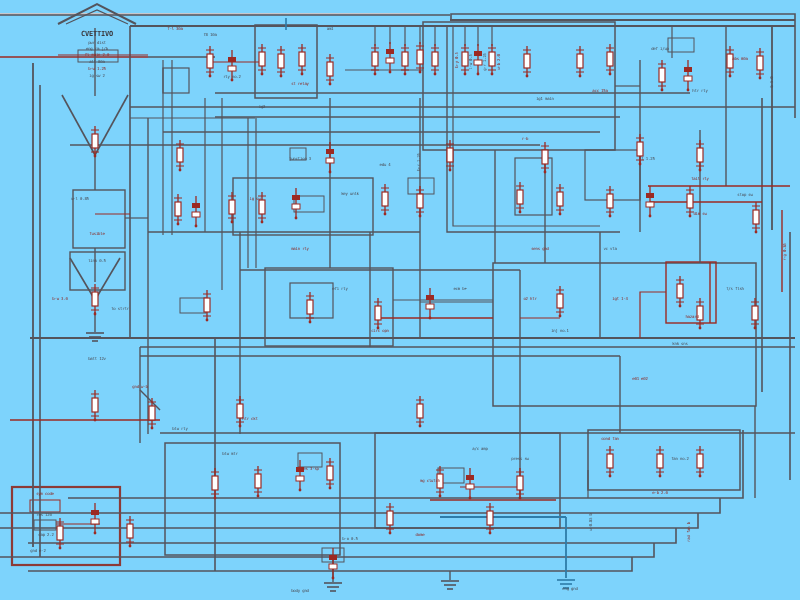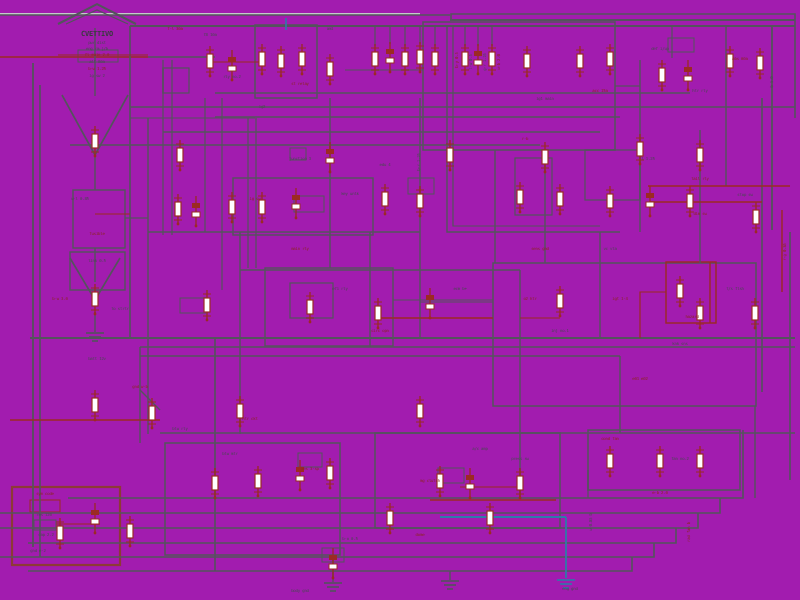--- a/index.html
+++ b/index.html
@@ -1,16 +1,16 @@
 <!DOCTYPE html>
 <html><head>
 <meta charset="utf-8">
 <style>
   html,body{margin:0;padding:0;background:#ffffff;}
-  #stage{position:relative;width:800px;height:600px;background:#a21caf;overflow:hidden;
+  #stage{position:relative;width:800px;height:600px;background:#7dd3fc;overflow:hidden;
          font-family:"DejaVu Sans","Liberation Sans",sans-serif;}
   svg{display:block;}
   svg text{font-family:"DejaVu Sans Mono","Liberation Mono",monospace;letter-spacing:-0.2px;}
 </style>
 </head>
 <body>
 
 <div id="stage">
   <svg id="schem" width="800" height="600" viewBox="0 0 800 600">
       <rect x="255" y="25" width="62" height="73" fill="none" stroke="#54545c" stroke-width="1.5"></rect>

